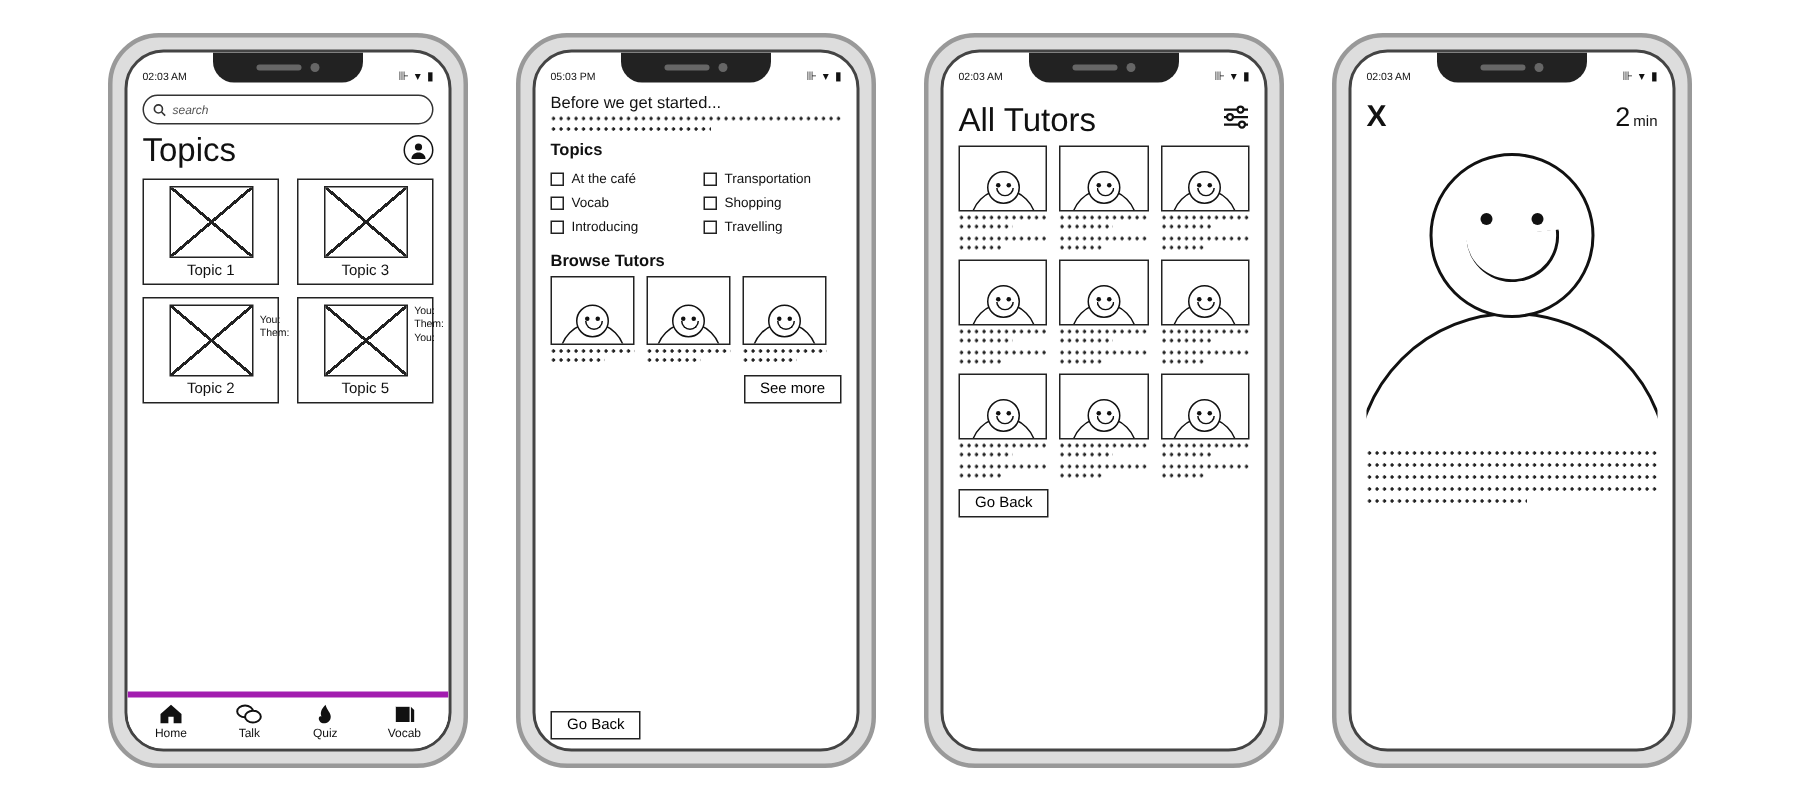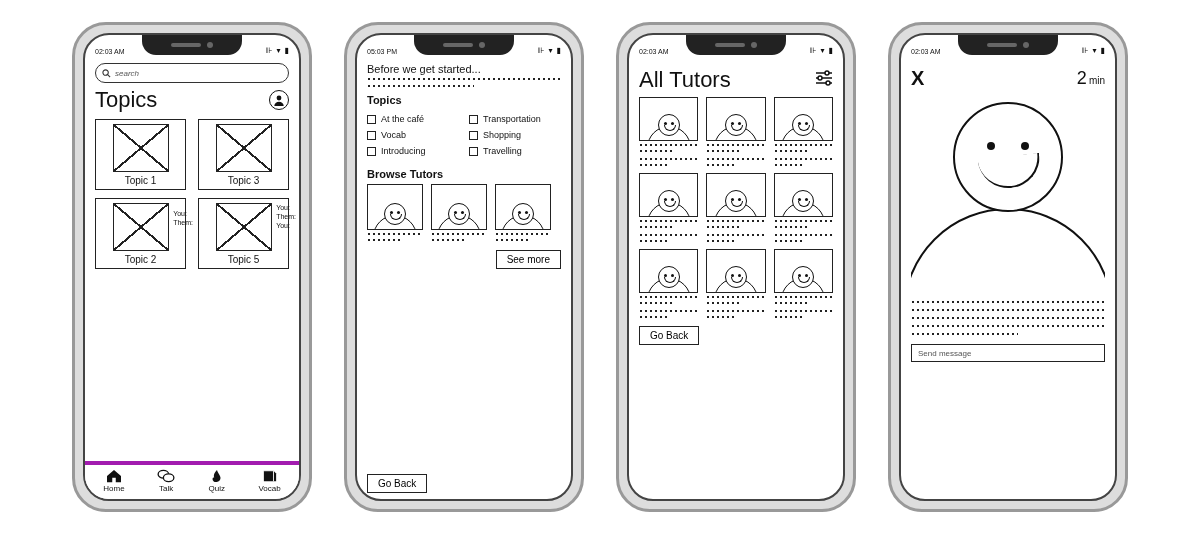--- a/index.html
+++ b/index.html
@@ -534,18 +534,15 @@
             <span class="big-smile"></span>
           </div>
       </div>
       <div class="para">
         <div class="squiggle"></div>
         <div class="squiggle"></div>
         <div class="squiggle"></div>
         <div class="squiggle"></div>
         <div class="squiggle short"></div>
       </div>
-      <div class="msg-input">
-        <span>Send message</span>
-      </div>
     </div>
   </div>
 </div>
 
 </body></html>

